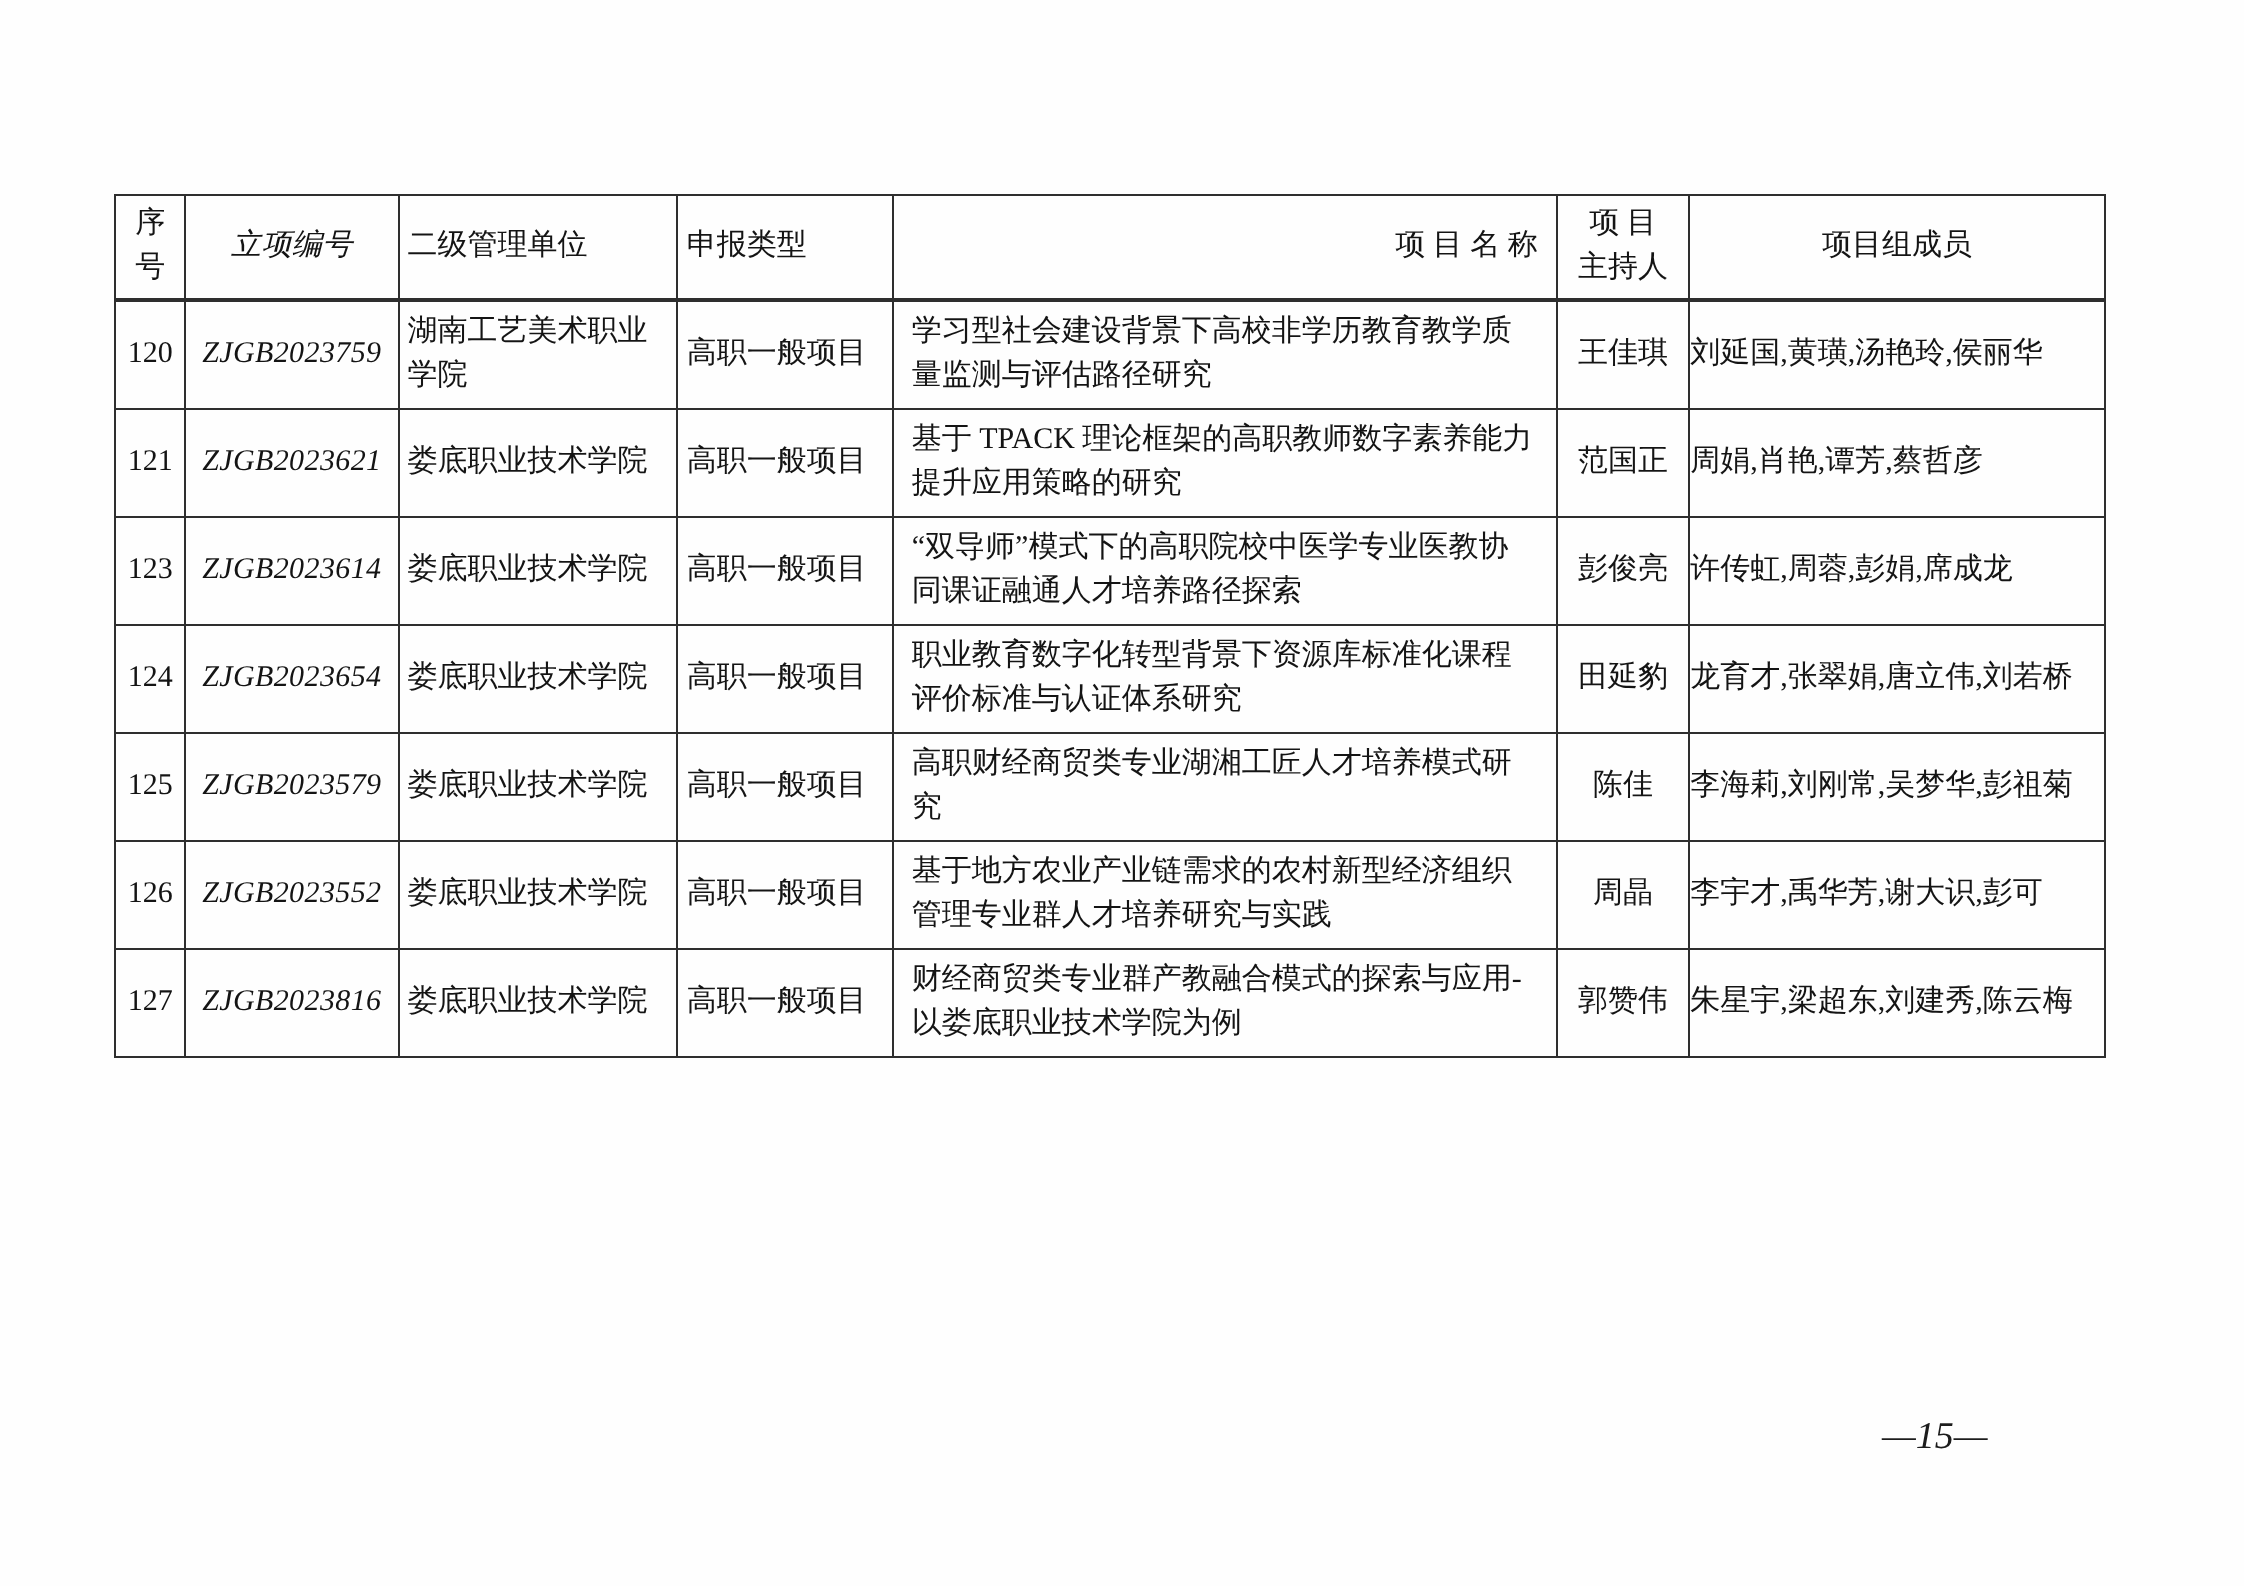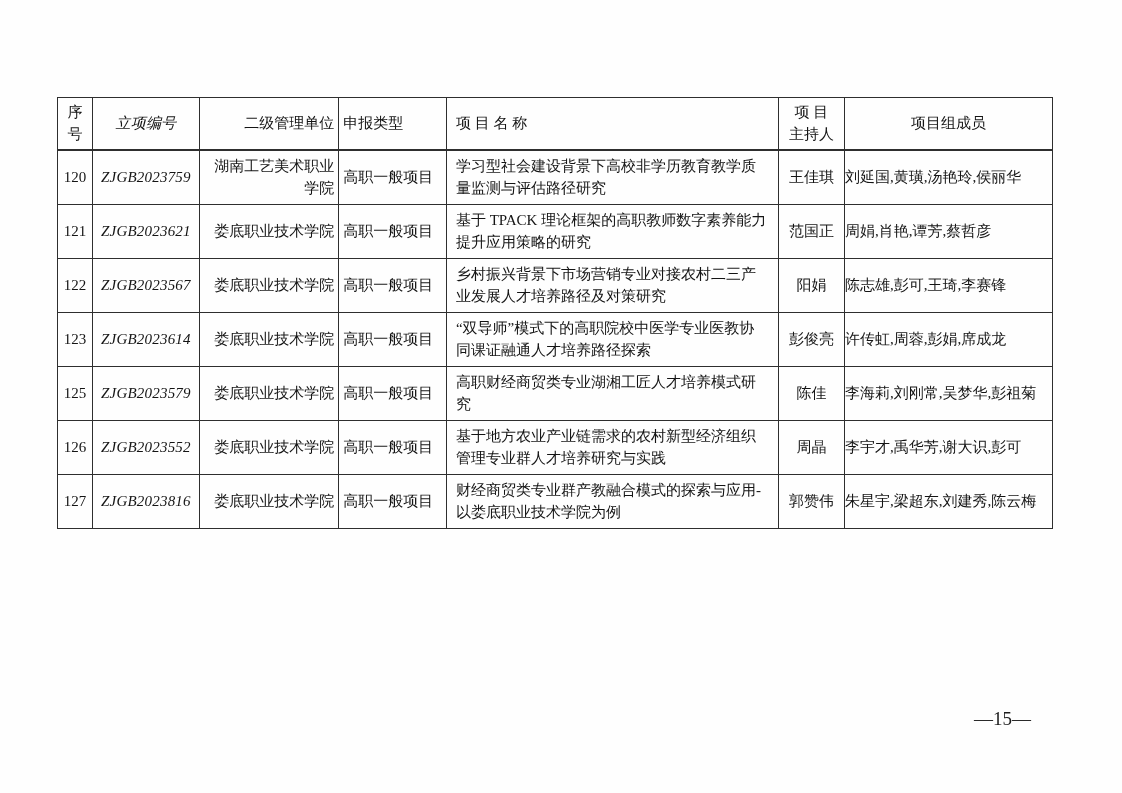--- a/index.html
+++ b/index.html
@@ -30,49 +30,50 @@
   }
   thead th {
     height: 52px;
     text-align: center;
     white-space: pre-line;
     border-bottom-width: 2px;
   }
   tbody td { height: 53px; }
   .c-no      { width: 34px;  text-align: center; }
   .c-code    { width: 103px; text-align: center; letter-spacing: 0.2px; font-style: italic; }
-  .c-unit    { width: 135px; text-align: right; }
+  .c-unit    { width: 135px; text-align: left; }
   .c-type    { width: 104px; text-align: left; }
   .c-title   { width: 321px; text-align: left; padding: 4px 9px; }
   .c-leader  { width: 64px;  text-align: center; }
   .c-members { width: 201px; text-align: left; padding: 4px 0; }
   .page-number {
     position: absolute;
     left: 941px; top: 708px;
     width: 90px;
-    text-align: right;
+    text-align: left;
     font-size: 19px;
     color: #1c1c1c;
+    font-style: italic;
   }
 </style>
 </head>
 <body>
 
 <div class="page">
 
   <div class="table-wrap">
     <table>
       <thead>
         <tr>
           <th class="c-no">序
 号</th>
           <th class="c-code">立项编号</th>
           <th class="c-unit">二级管理单位</th>
           <th class="c-type">申报类型</th>
-          <th class="c-title" style="text-align:left;">项  目  名  称</th>
+          <th class="c-title" style="text-align:right;">项  目  名  称</th>
           <th class="c-leader">项 目
 主持人</th>
           <th class="c-members" style="text-align:center;">项目组成员</th>
         </tr>
       </thead>
       <tbody id="table-body">
           <tr>
     <td class="c-no">120</td>
     <td class="c-code">ZJGB2023759</td>
     <td class="c-unit">湖南工艺美术职业学院</td>
@@ -84,36 +85,36 @@
           <tr>
     <td class="c-no">121</td>
     <td class="c-code">ZJGB2023621</td>
     <td class="c-unit">娄底职业技术学院</td>
     <td class="c-type">高职一般项目</td>
     <td class="c-title">基于 TPACK 理论框架的高职教师数字素养能力提升应用策略的研究</td>
     <td class="c-leader">范国正</td>
     <td class="c-members">周娟,肖艳,谭芳,蔡哲彦</td>
   </tr>
           <tr>
-    <td class="c-no">122</td>
-    <td class="c-code">ZJGB2023567</td>
-    <td class="c-unit">娄底职业技术学院</td>
-    <td class="c-type">高职一般项目</td>
-    <td class="c-title">乡村振兴背景下市场营销专业对接农村二三产业发展人才培养路径及对策研究</td>
-    <td class="c-leader">阳娟</td>
-    <td class="c-members">陈志雄,彭可,王琦,李赛锋</td>
-  </tr>
-          <tr>
     <td class="c-no">123</td>
     <td class="c-code">ZJGB2023614</td>
     <td class="c-unit">娄底职业技术学院</td>
     <td class="c-type">高职一般项目</td>
     <td class="c-title">“双导师”模式下的高职院校中医学专业医教协同课证融通人才培养路径探索</td>
     <td class="c-leader">彭俊亮</td>
     <td class="c-members">许传虹,周蓉,彭娟,席成龙</td>
+  </tr>
+          <tr>
+    <td class="c-no">124</td>
+    <td class="c-code">ZJGB2023654</td>
+    <td class="c-unit">娄底职业技术学院</td>
+    <td class="c-type">高职一般项目</td>
+    <td class="c-title">职业教育数字化转型背景下资源库标准化课程评价标准与认证体系研究</td>
+    <td class="c-leader">田延豹</td>
+    <td class="c-members">龙育才,张翠娟,唐立伟,刘若桥</td>
   </tr>
           <tr>
     <td class="c-no">125</td>
     <td class="c-code">ZJGB2023579</td>
     <td class="c-unit">娄底职业技术学院</td>
     <td class="c-type">高职一般项目</td>
     <td class="c-title">高职财经商贸类专业湖湘工匠人才培养模式研究</td>
     <td class="c-leader">陈佳</td>
     <td class="c-members">李海莉,刘刚常,吴梦华,彭祖菊</td>
   </tr>

